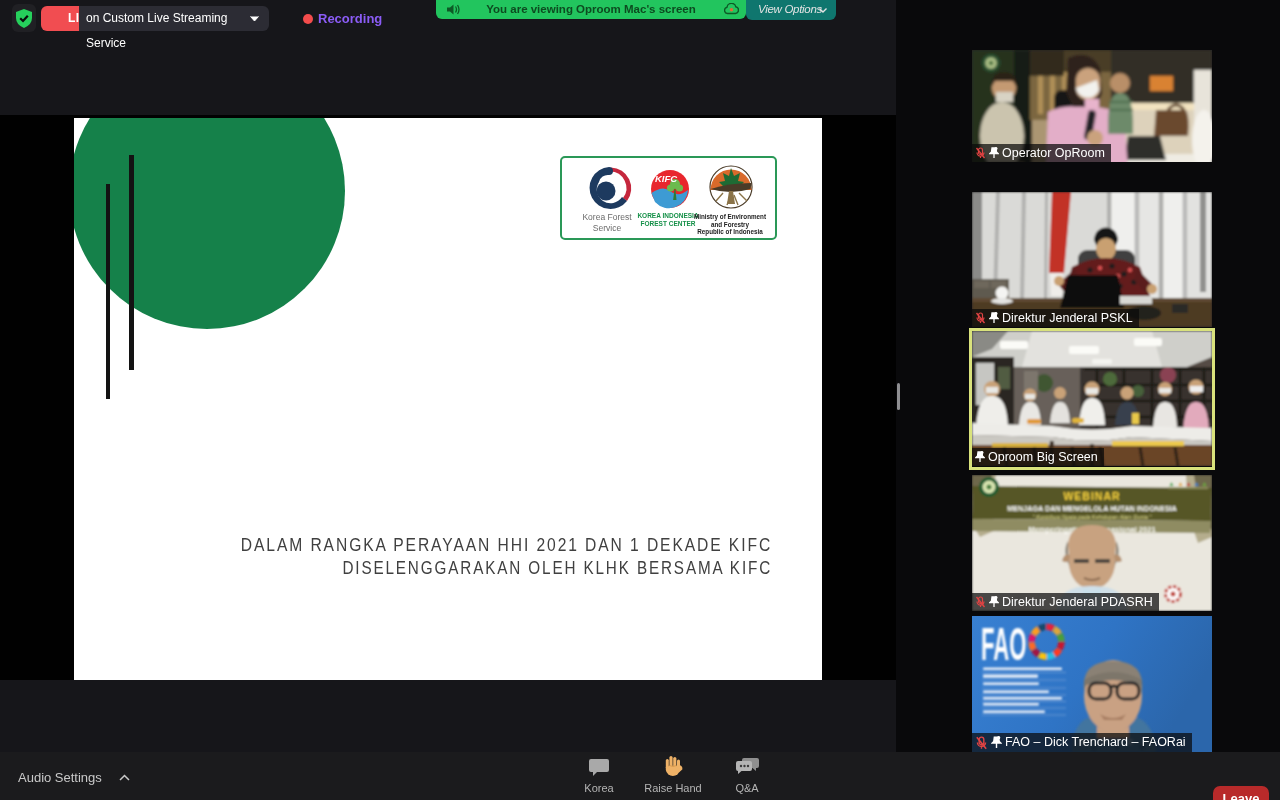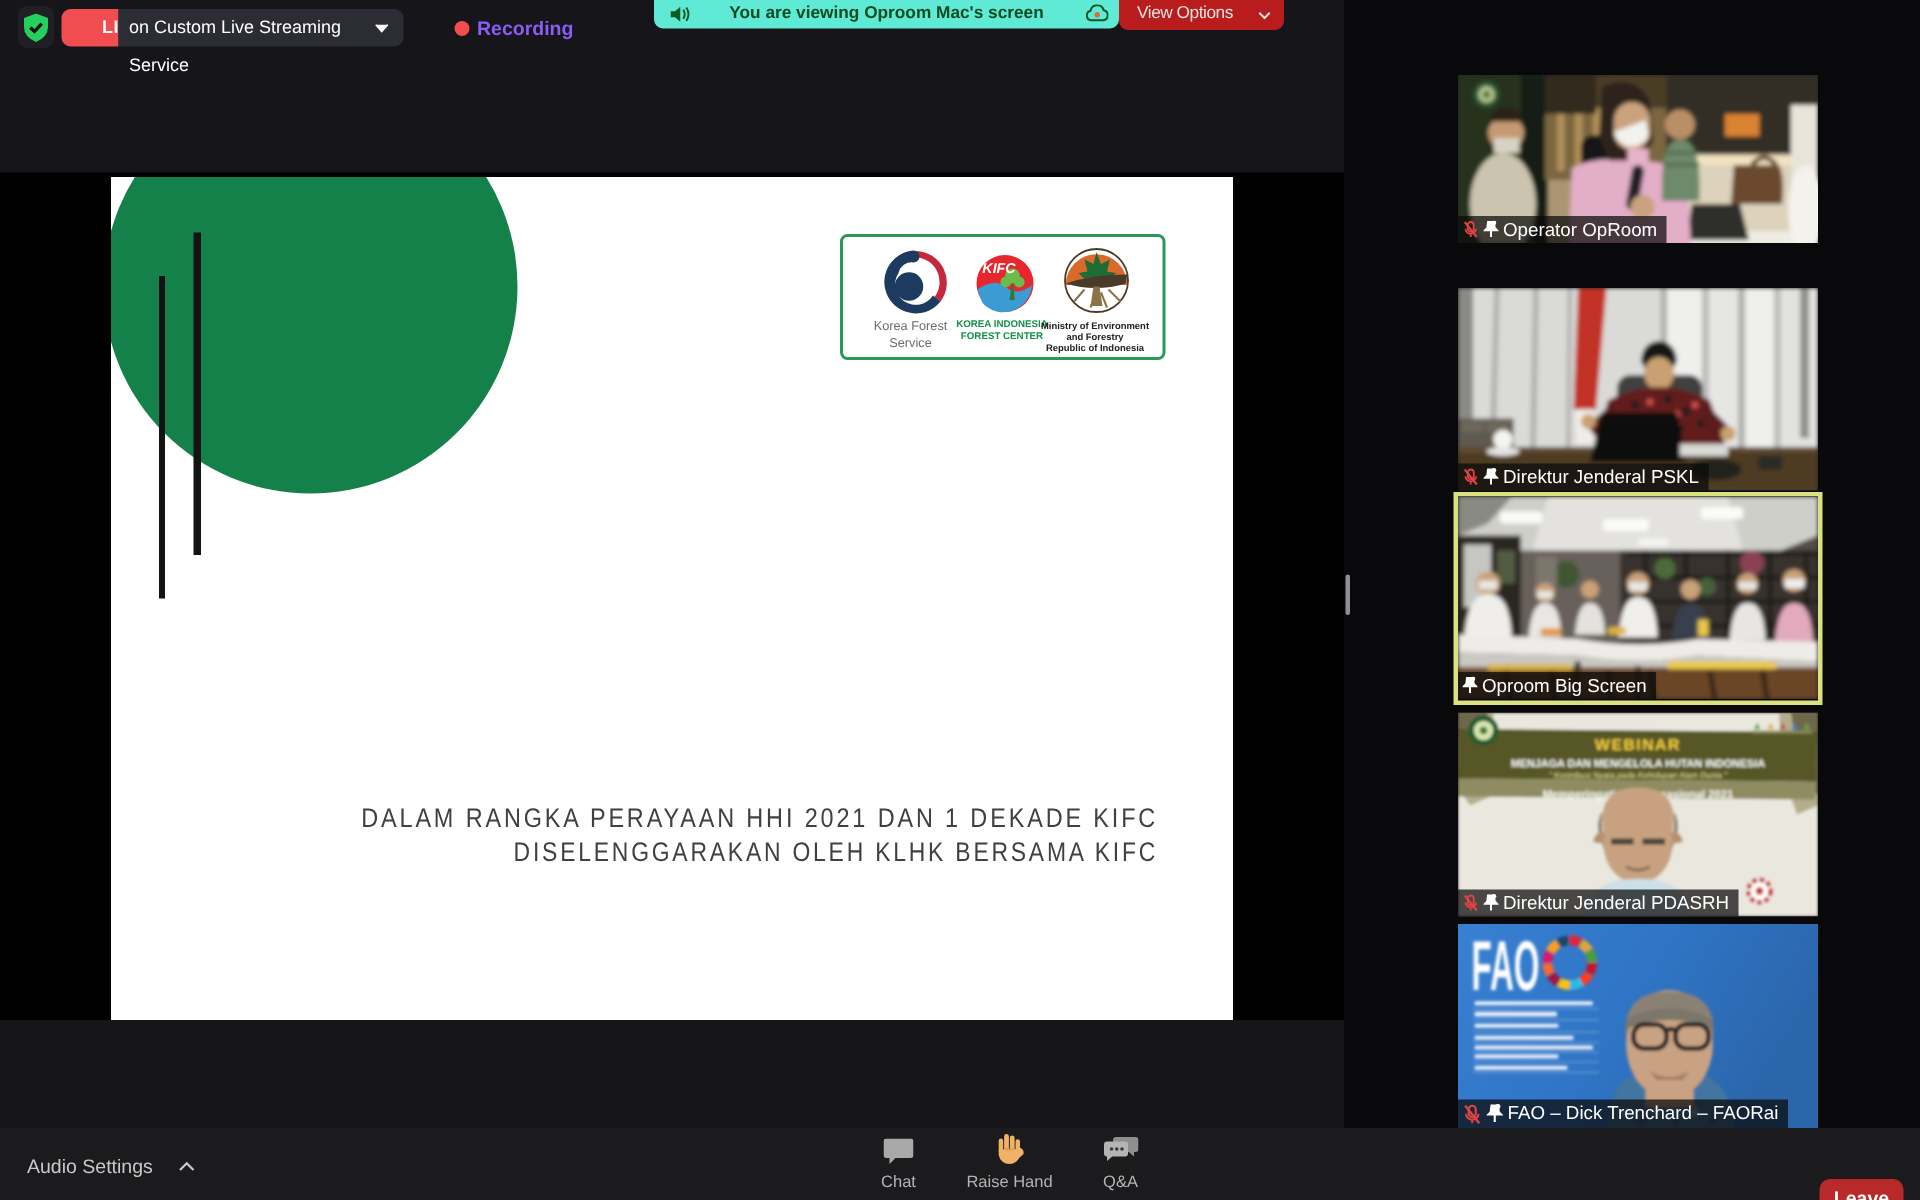--- a/index.html
+++ b/index.html
@@ -26,23 +26,23 @@
   .tl { line-height:50px; transform-origin:right center; white-space:nowrap; }
   #subtitle { right:50px; top:416px; text-align:right; color:#404040; font-size:18px; font-weight:normal; }
   .sl { line-height:23px; letter-spacing:2.2px; transform-origin:right center; white-space:nowrap; }
 
   
   #shieldBox { left:12px; top:4px; width:24px; height:28px; background:#202024; border-radius:6px; display:flex; align-items:center; justify-content:center; }
   #liveBadge { left:41px; top:6px; width:38px; height:25px; background:#f14d51; border-radius:6px 0 0 6px; color:#fff; font-size:12px; font-weight:bold; text-align:center; line-height:25px; letter-spacing:0.3px;padding-left:27px; }
   #streamPill { left:79px; top:6px; width:190px; height:25px; background:#2c2c34; border-radius:0 6px 6px 0; color:#ffffff; font-size:12px; line-height:25px; padding-left:7px; }
   #recDot { left:303px; top:14px; width:10px; height:10px; border-radius:50%; background:#f34c4c; }
   #recText { left:318px; top:11px; color:#8b5cf6; font-size:13px; font-weight:bold; }
-  #banner { left:436px; top:0; width:310px; height:19px; background:#5eead4; border-radius:0 0 6px 6px; }
+  #banner { left:436px; top:0; width:310px; height:19px; background:#22c55e; border-radius:0 0 6px 6px; }
   #bannerText { left:0; top:0; width:100%; text-align:center; color:#0d4b20; font-size:11.5px; line-height:18px; font-weight:bold;}
-  #viewOpt { left:746px; top:0; width:110px; height:20px; background:#b91c1c; border-radius:0 0 6px 6px; color:#e3e3e3; font-size:11.5px; line-height:19px; padding-left:12px; letter-spacing:-0.3px; }
+  #viewOpt { left:746px; top:0; width:90px; height:20px; background:#0f766e; border-radius:0 0 6px 6px; color:#e3e3e3; font-size:11.5px; line-height:19px; padding-left:12px; letter-spacing:-0.3px;font-style:italic; }
 
   
   .thumb { left:972px; width:240px; height:135px; overflow:hidden; background:#222; }
   .label { position:absolute; left:0; bottom:0; height:18px; background:rgba(10,10,10,0.72); color:#fff; font-size:12.5px; line-height:18px; padding:0 6px 0 3px; display:flex; align-items:center; gap:3px; white-space:nowrap; }
   #hl { left:969px; top:328px; width:246px; height:142px; border:3px solid #d9e27c; background:transparent; }
 
   
   #audioSet { left:18px; top:770px; color:#c9c9c9; font-size:13px; }
   .tbLabel { position:absolute; top:782px; color:#b4b4b4; font-size:11px; text-align:center; width:80px; }
   #leaveBtn { left:1213px; top:786px; width:56px; height:25px; background:#b82a2a; border-radius:7px; color:#fff; font-size:13px; font-weight:bold; text-align:center; line-height:25px; }
@@ -476,21 +476,21 @@
 
   <div class="abs" id="toolbar"></div>
   <div class="abs" id="audioSet">Audio Settings</div>
   <svg class="abs" style="left:119px;top:774px" width="11" height="7" viewBox="0 0 11 7">
       <path d="M1 6 L5.5 1.5 L10 6" fill="none" stroke="#c9c9c9" stroke-width="1.5"></path>
     </svg>
 
   <svg class="abs" style="left:589px;top:759px" width="20" height="17" viewBox="0 0 20 17">
       <path d="M2 0 h16 a2 2 0 0 1 2 2 v9 a2 2 0 0 1 -2 2 h-10 l-4 4 v-4 h-2 a2 2 0 0 1 -2 -2 v-9 a2 2 0 0 1 2 -2 z" fill="#a9a9a9"></path>
     </svg>
-  <div class="tbLabel" style="left:559px">Chat</div>
+  <div class="tbLabel" style="left:559px">Korea</div>
 
   <svg class="abs" style="left:663px;top:755px" width="20" height="22" viewBox="0 0 20 22">
     <g fill="#efb267">
       <rect x="2.8" y="4" width="3" height="10" rx="1.5"></rect>
       <rect x="6.4" y="1" width="3.2" height="12" rx="1.6"></rect>
       <rect x="10.2" y="2" width="3.2" height="12" rx="1.6"></rect>
       <rect x="14" y="4.5" width="3" height="10" rx="1.5"></rect>
       <path d="M 2.8 12 q 7 -2.5 14.2 0 l 0 3 a 7.2 7.2 0 0 1 -14.2 0 z"></path>
       <path d="M 16.5 10 q 3.5 1 2.8 4.5 l -3.5 3 q -1.5 -4 0.7 -7.5 z"></path>
     </g>

